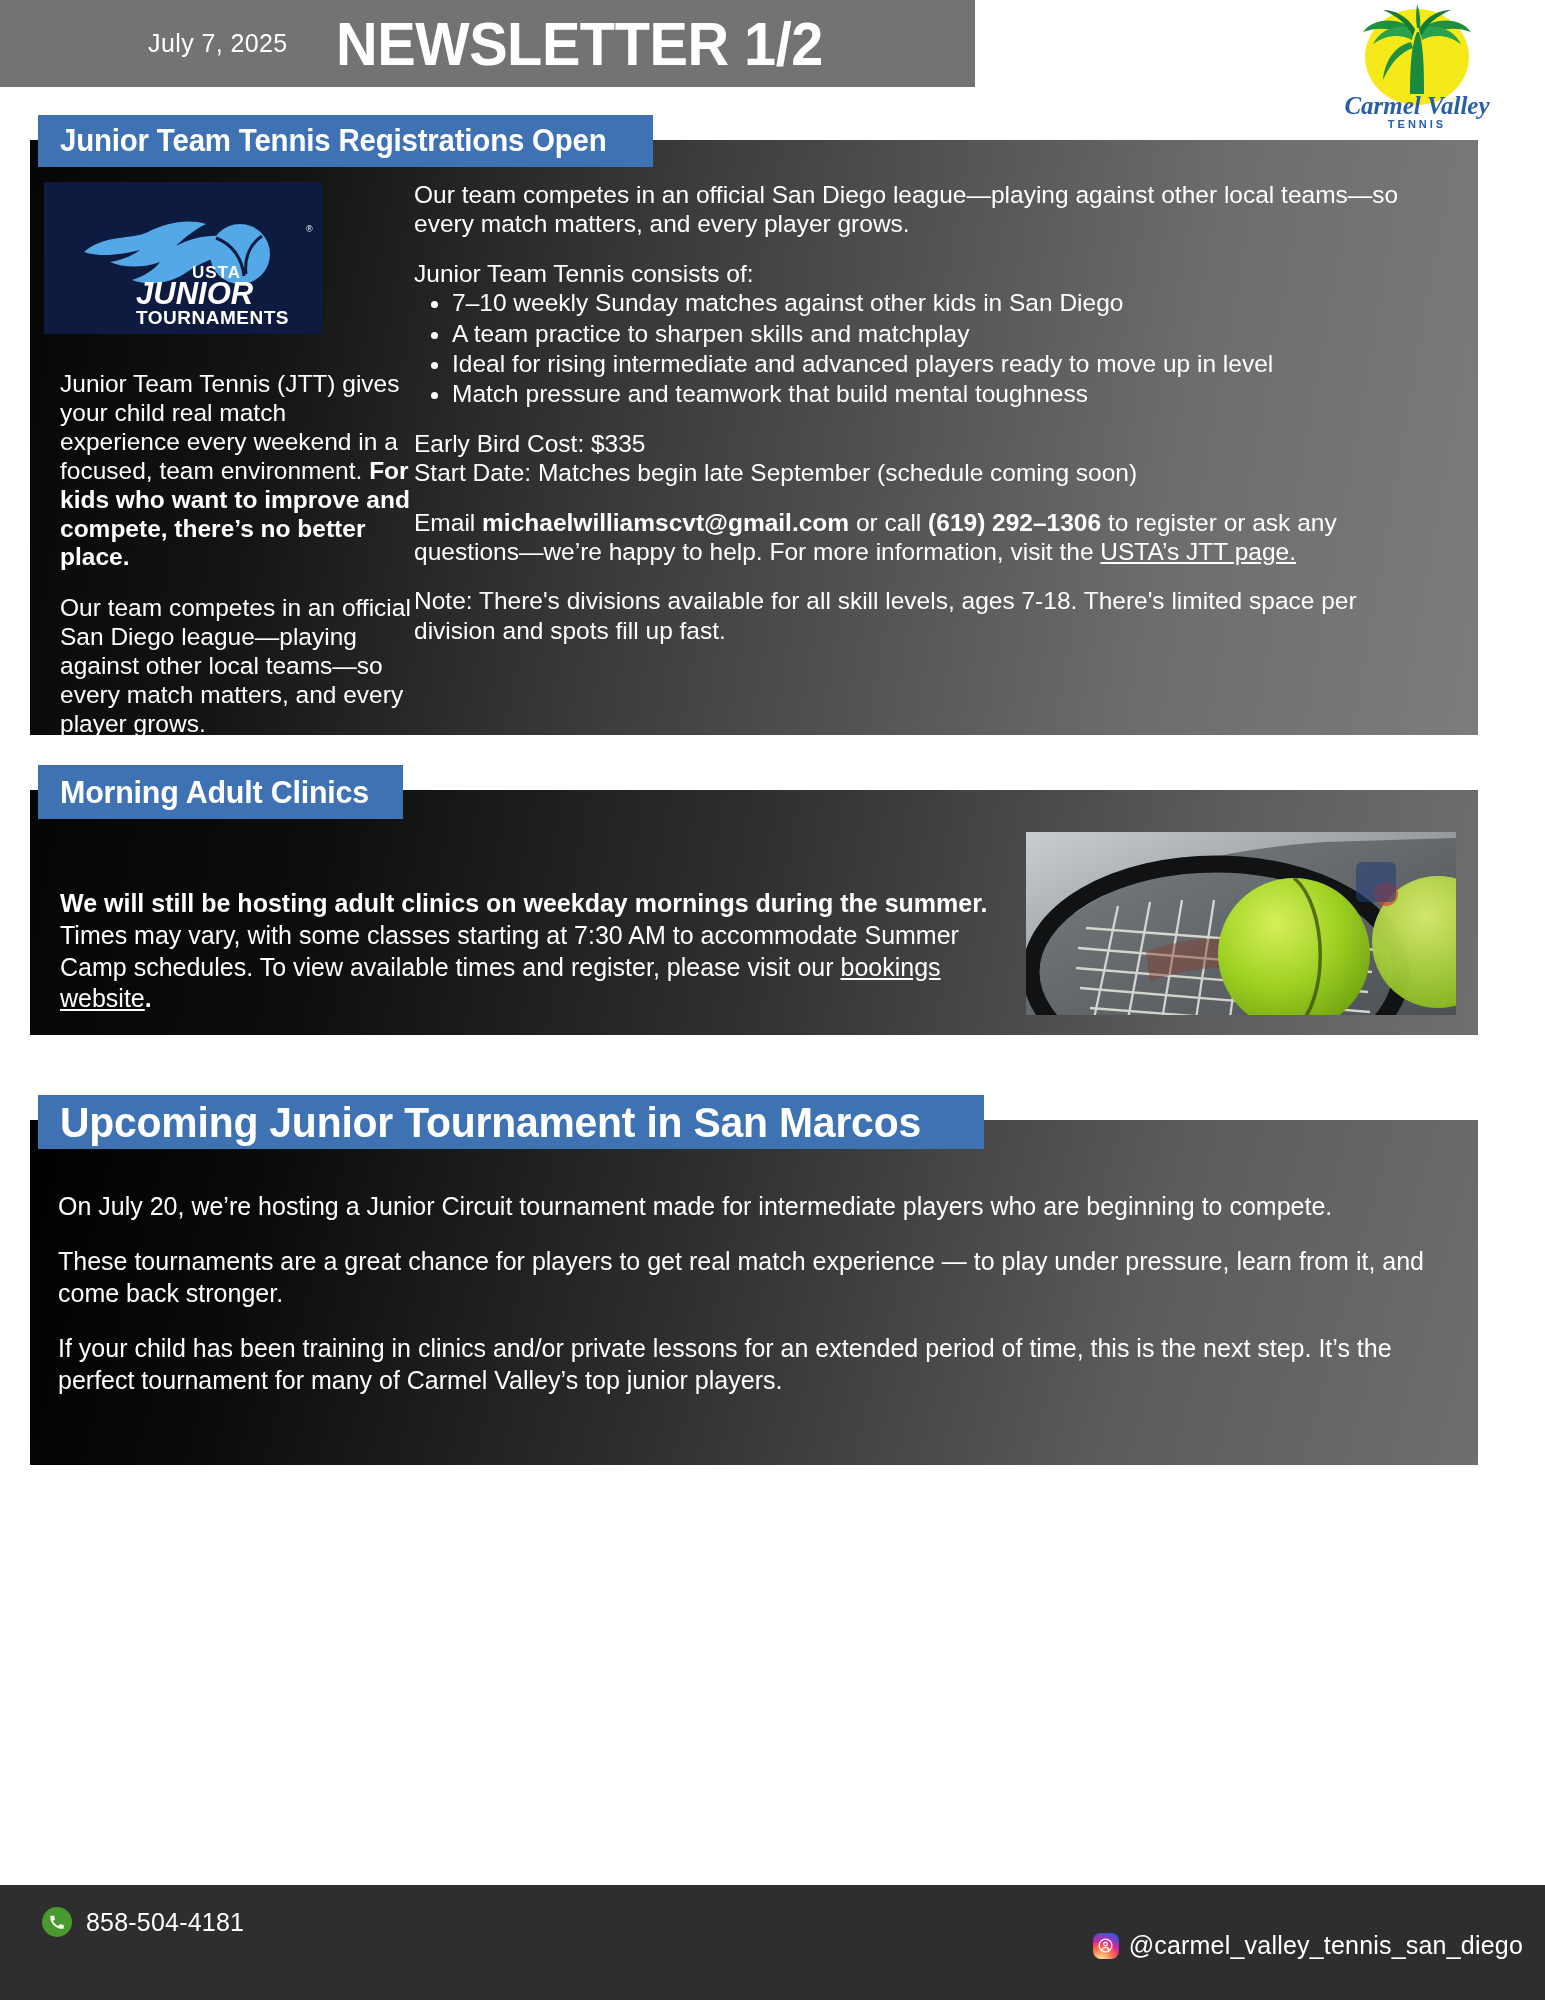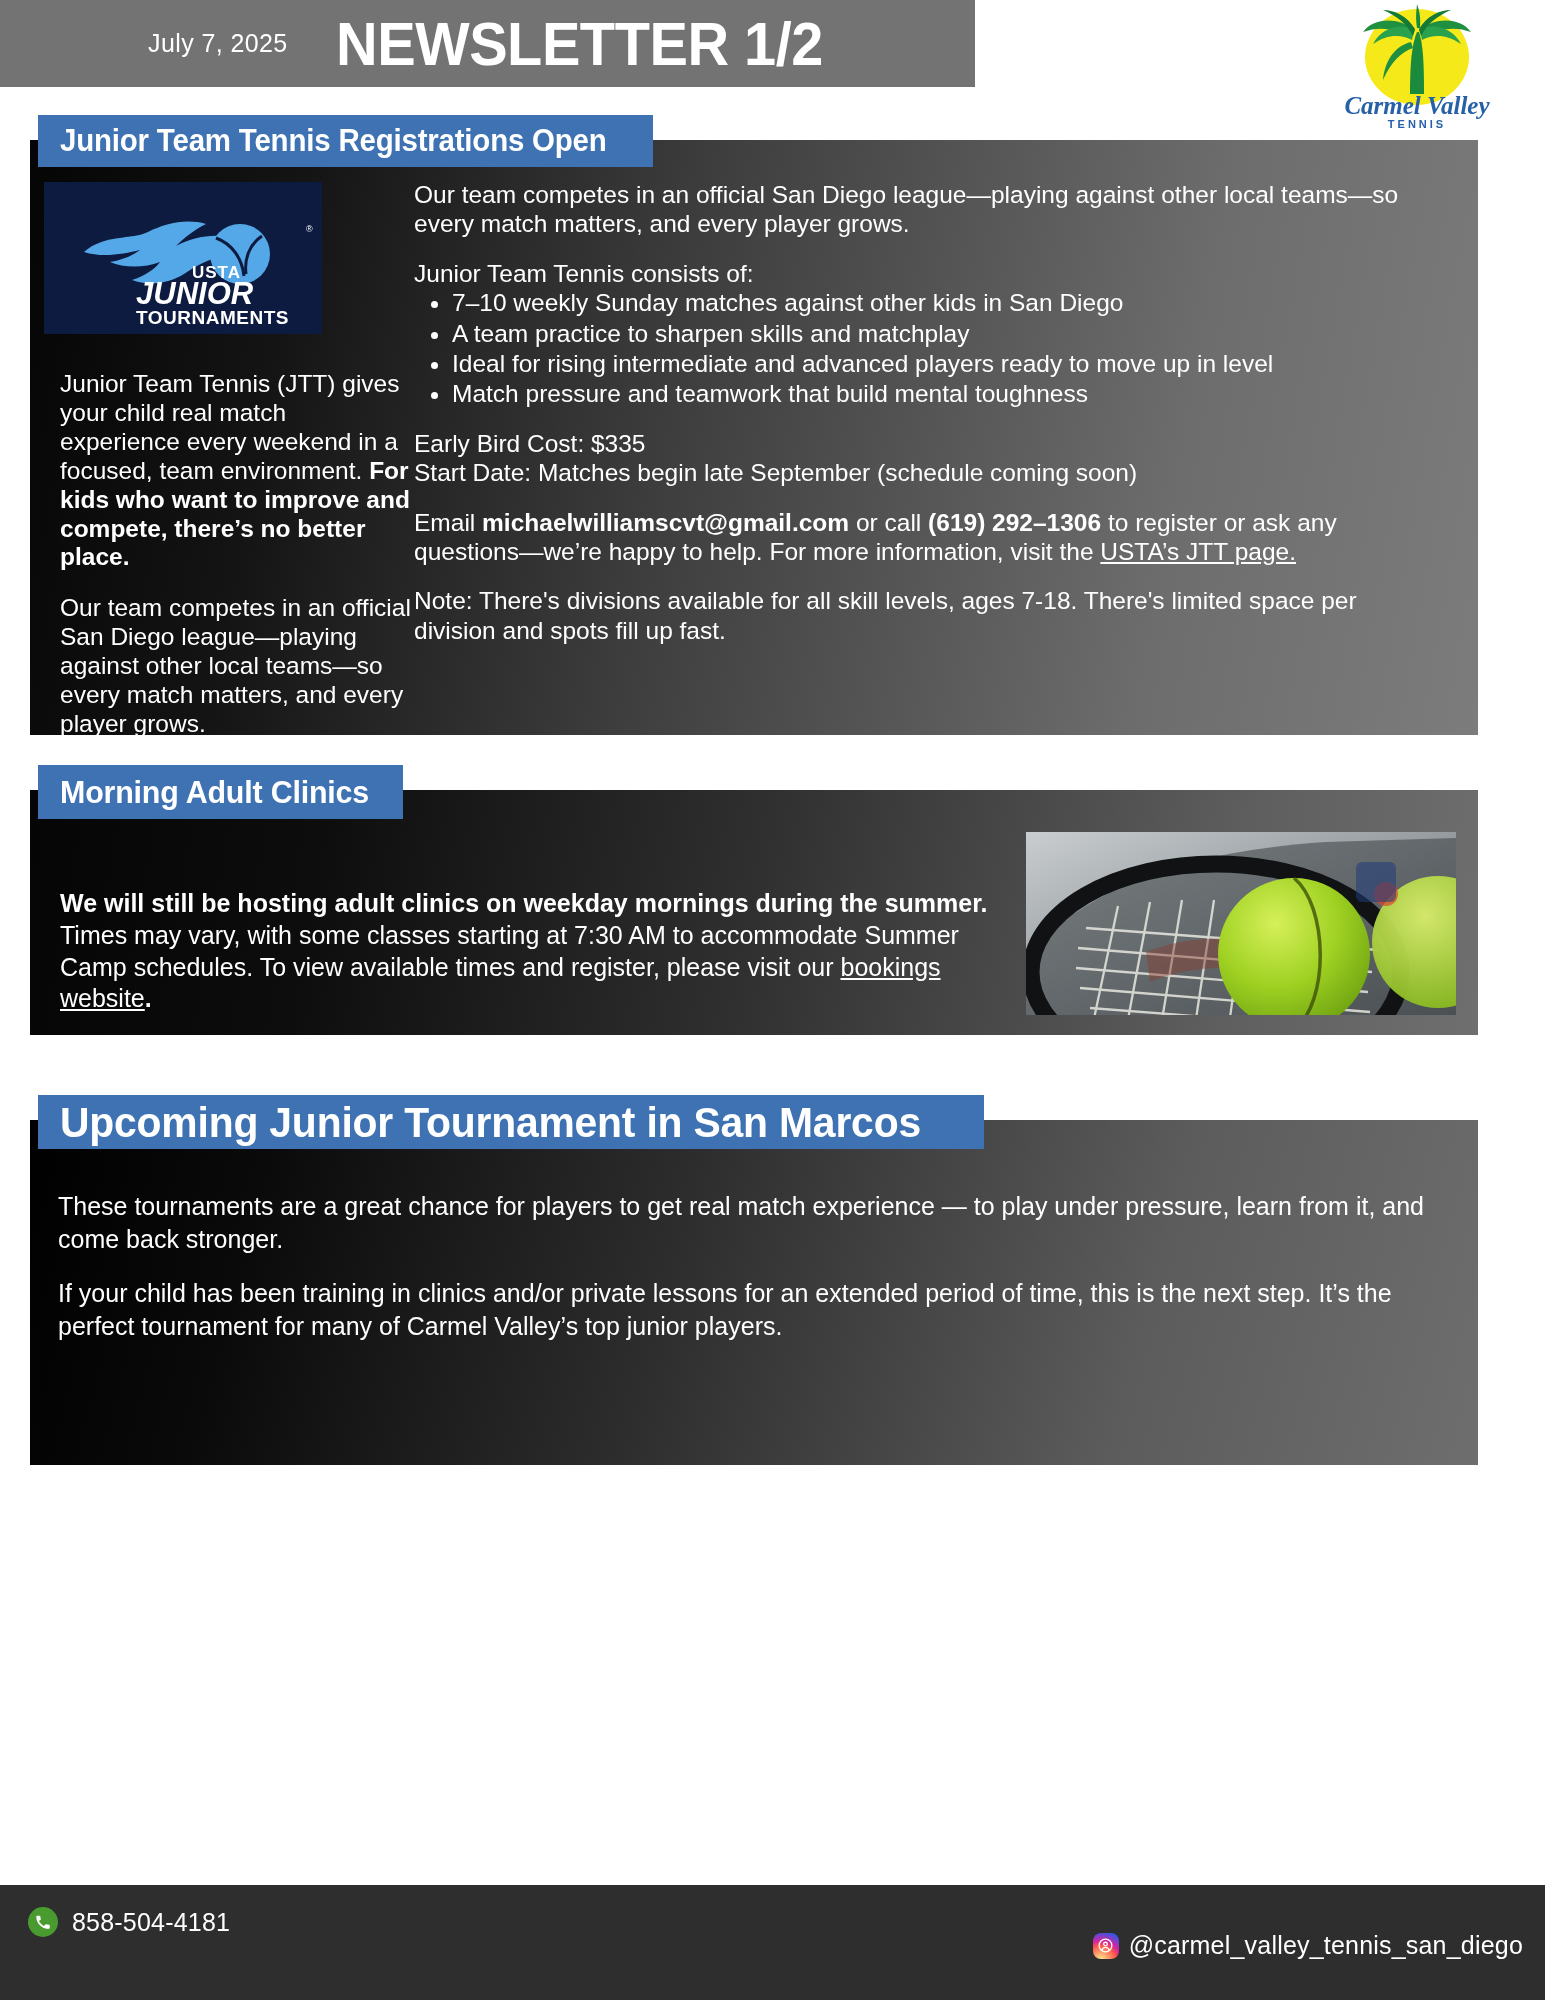--- a/index.html
+++ b/index.html
@@ -127,21 +127,21 @@
   }
   .sec3-text p { margin-bottom: 22px; }
 
   
   .footer {
     position: absolute; left: 0; bottom: 0;
     width: 1545px; height: 115px;
     background: #2e2e2e;
     color: #fff;
   }
-  .foot-left { position: absolute; left: 28px; top: 22px; }
+  .foot-left { position: absolute; left: 42px; top: 22px; }
   .foot-row { display: flex; align-items: center; margin-bottom: 8px; }
   .ic {
     width: 30px; height: 30px; border-radius: 50%;
     background: #4a9b2f;
     display: flex; align-items: center; justify-content: center;
     margin-right: 14px; flex: 0 0 auto;
   }
   .ic svg { width: 18px; height: 18px; display:block; }
   .foot-txt { font-size: 25px; letter-spacing: .2px; }
   .foot-right {
@@ -281,20 +281,21 @@
       </svg>
     </div>
   </div>
 
   <div class="sec-head sec3-head">
     <span>Upcoming Junior Tournament in San Marcos</span>
   </div>
 
   <div class="sec3">
     <div class="sec3-text">
+      <p>On July 20, we’re hosting a Junior Circuit tournament made for intermediate players who are beginning to compete.</p>
       <p>These tournaments are a great chance for players to get real match experience — to play under pressure, learn from it, and come back stronger.</p>
       <p>If your child has been training in clinics and/or private lessons for an extended period of time, this is the next step. It’s the perfect tournament for many of Carmel Valley’s top junior players.</p>
     </div>
   </div>
 
   <div class="footer">
     <div class="foot-left">
       <div class="foot-row">
         <span class="ic">
           <svg viewBox="0 0 24 24" fill="#ffffff">

